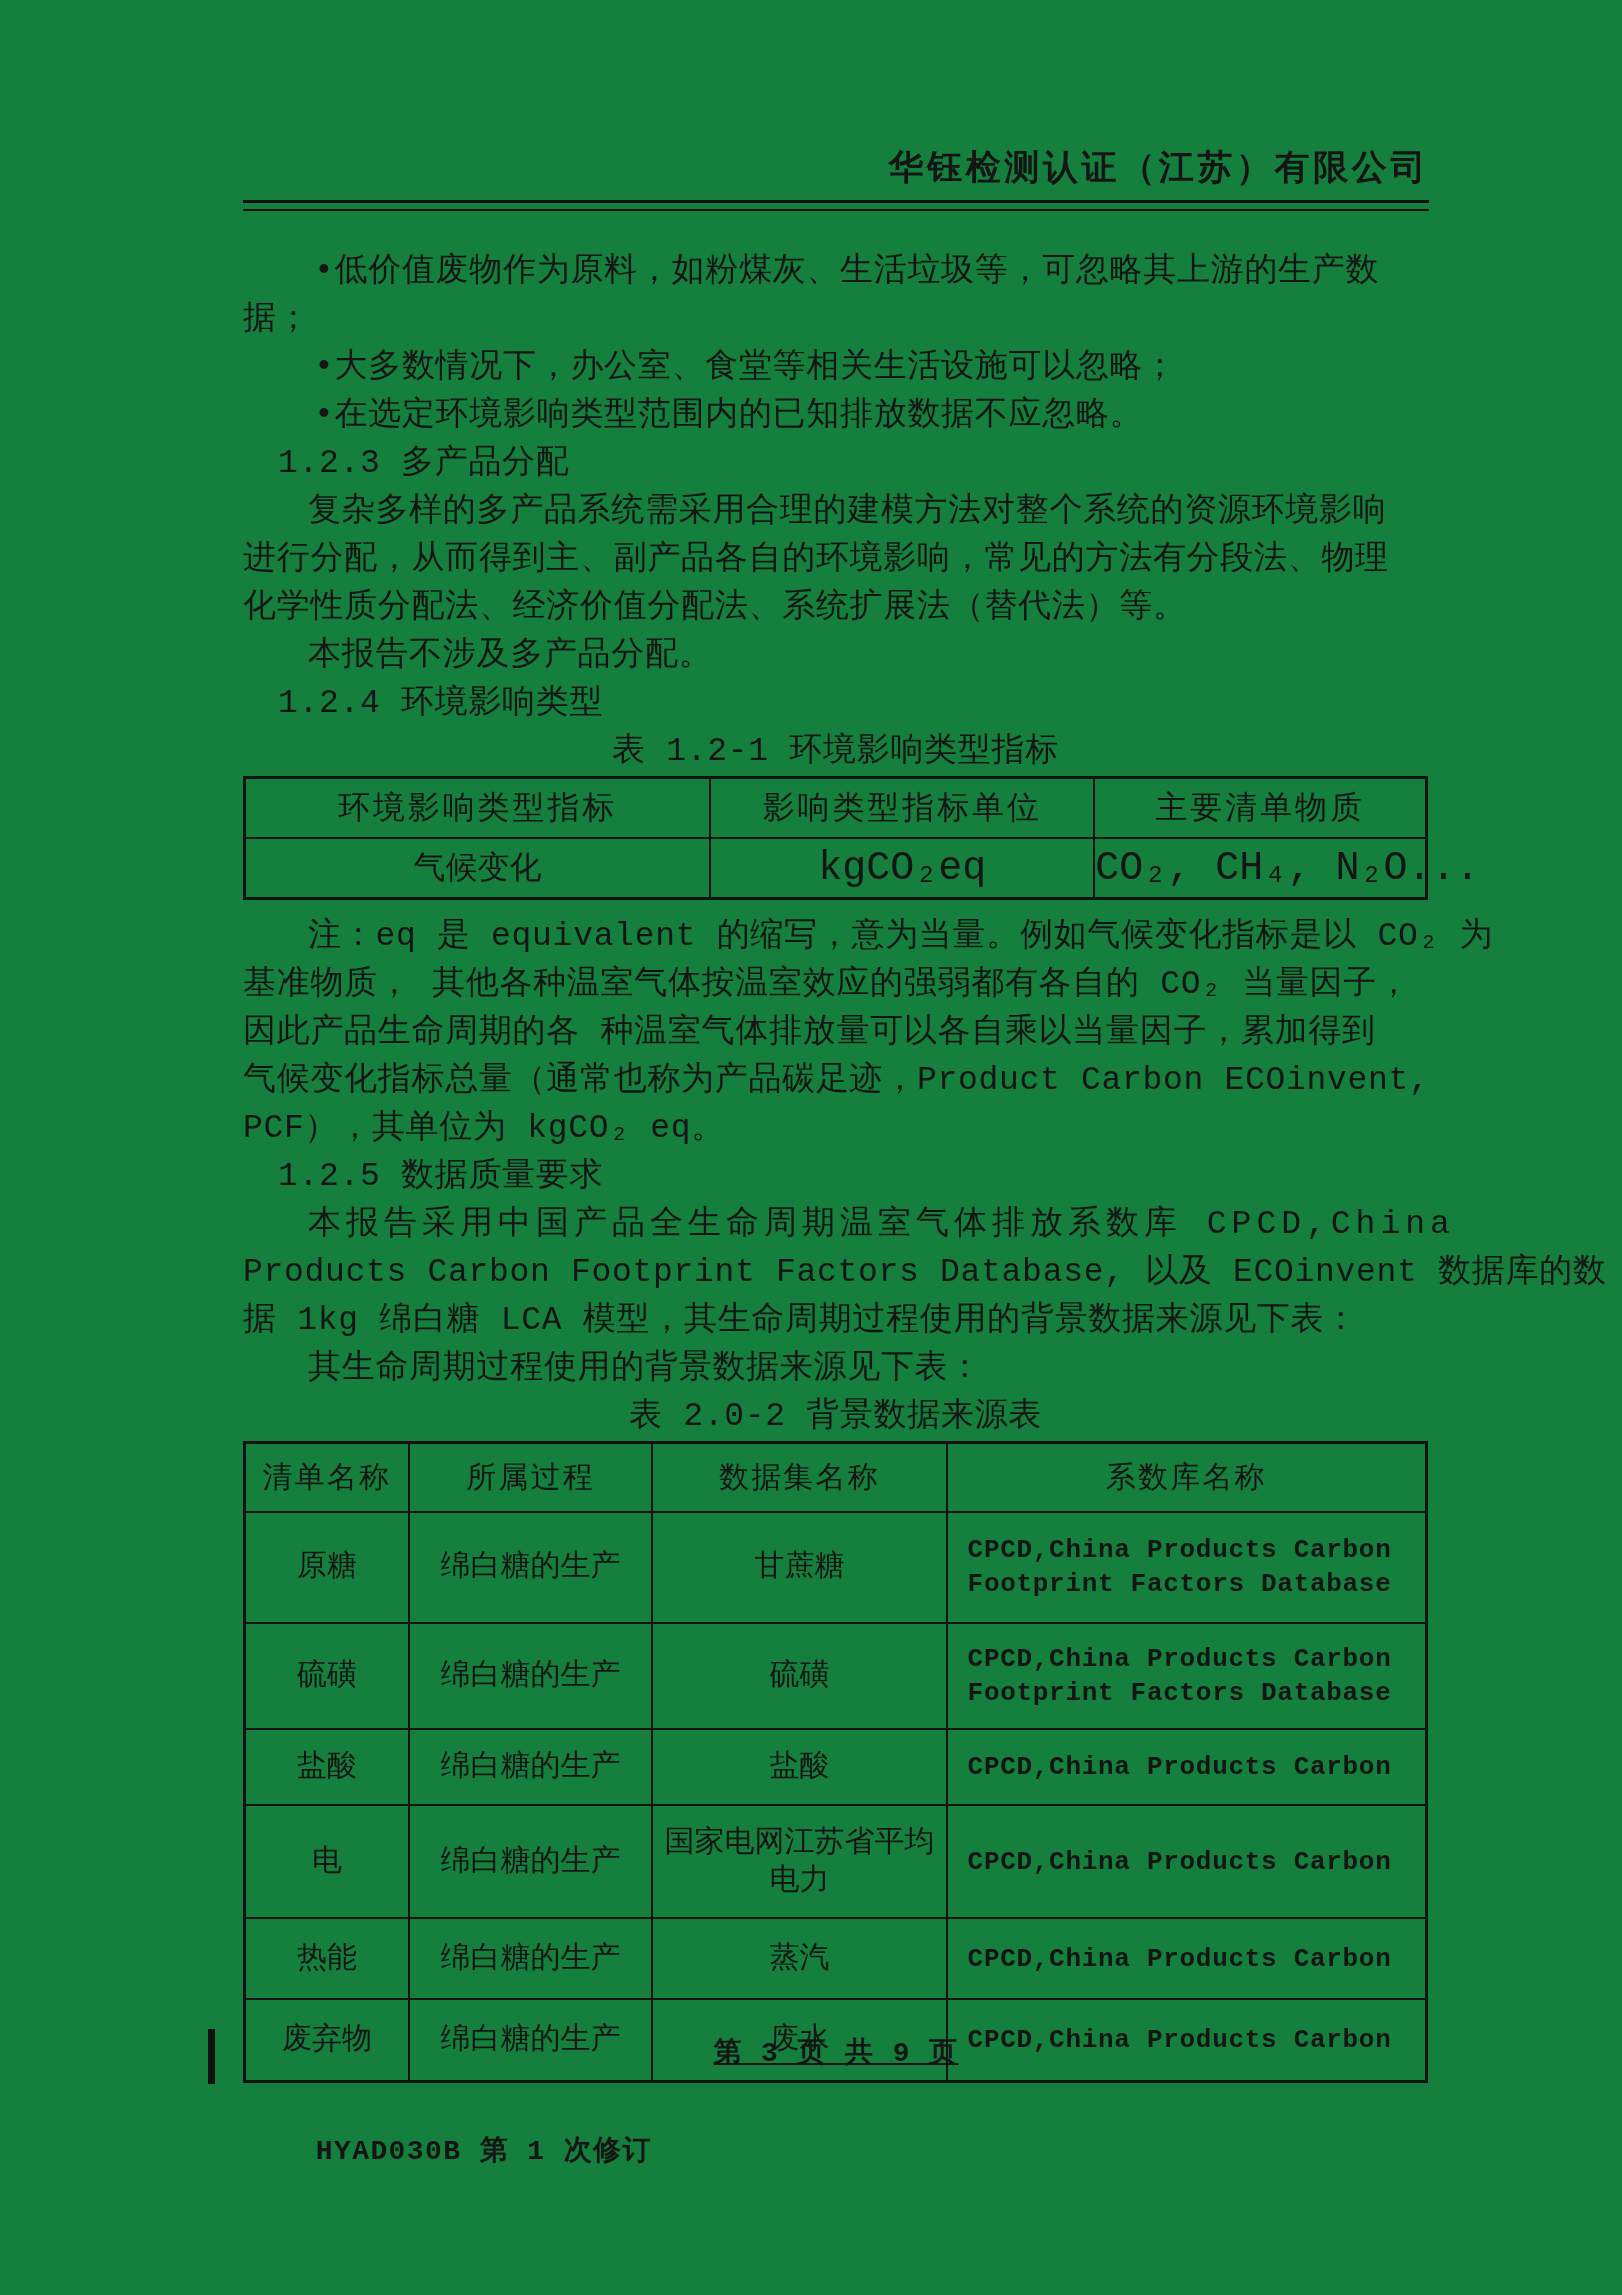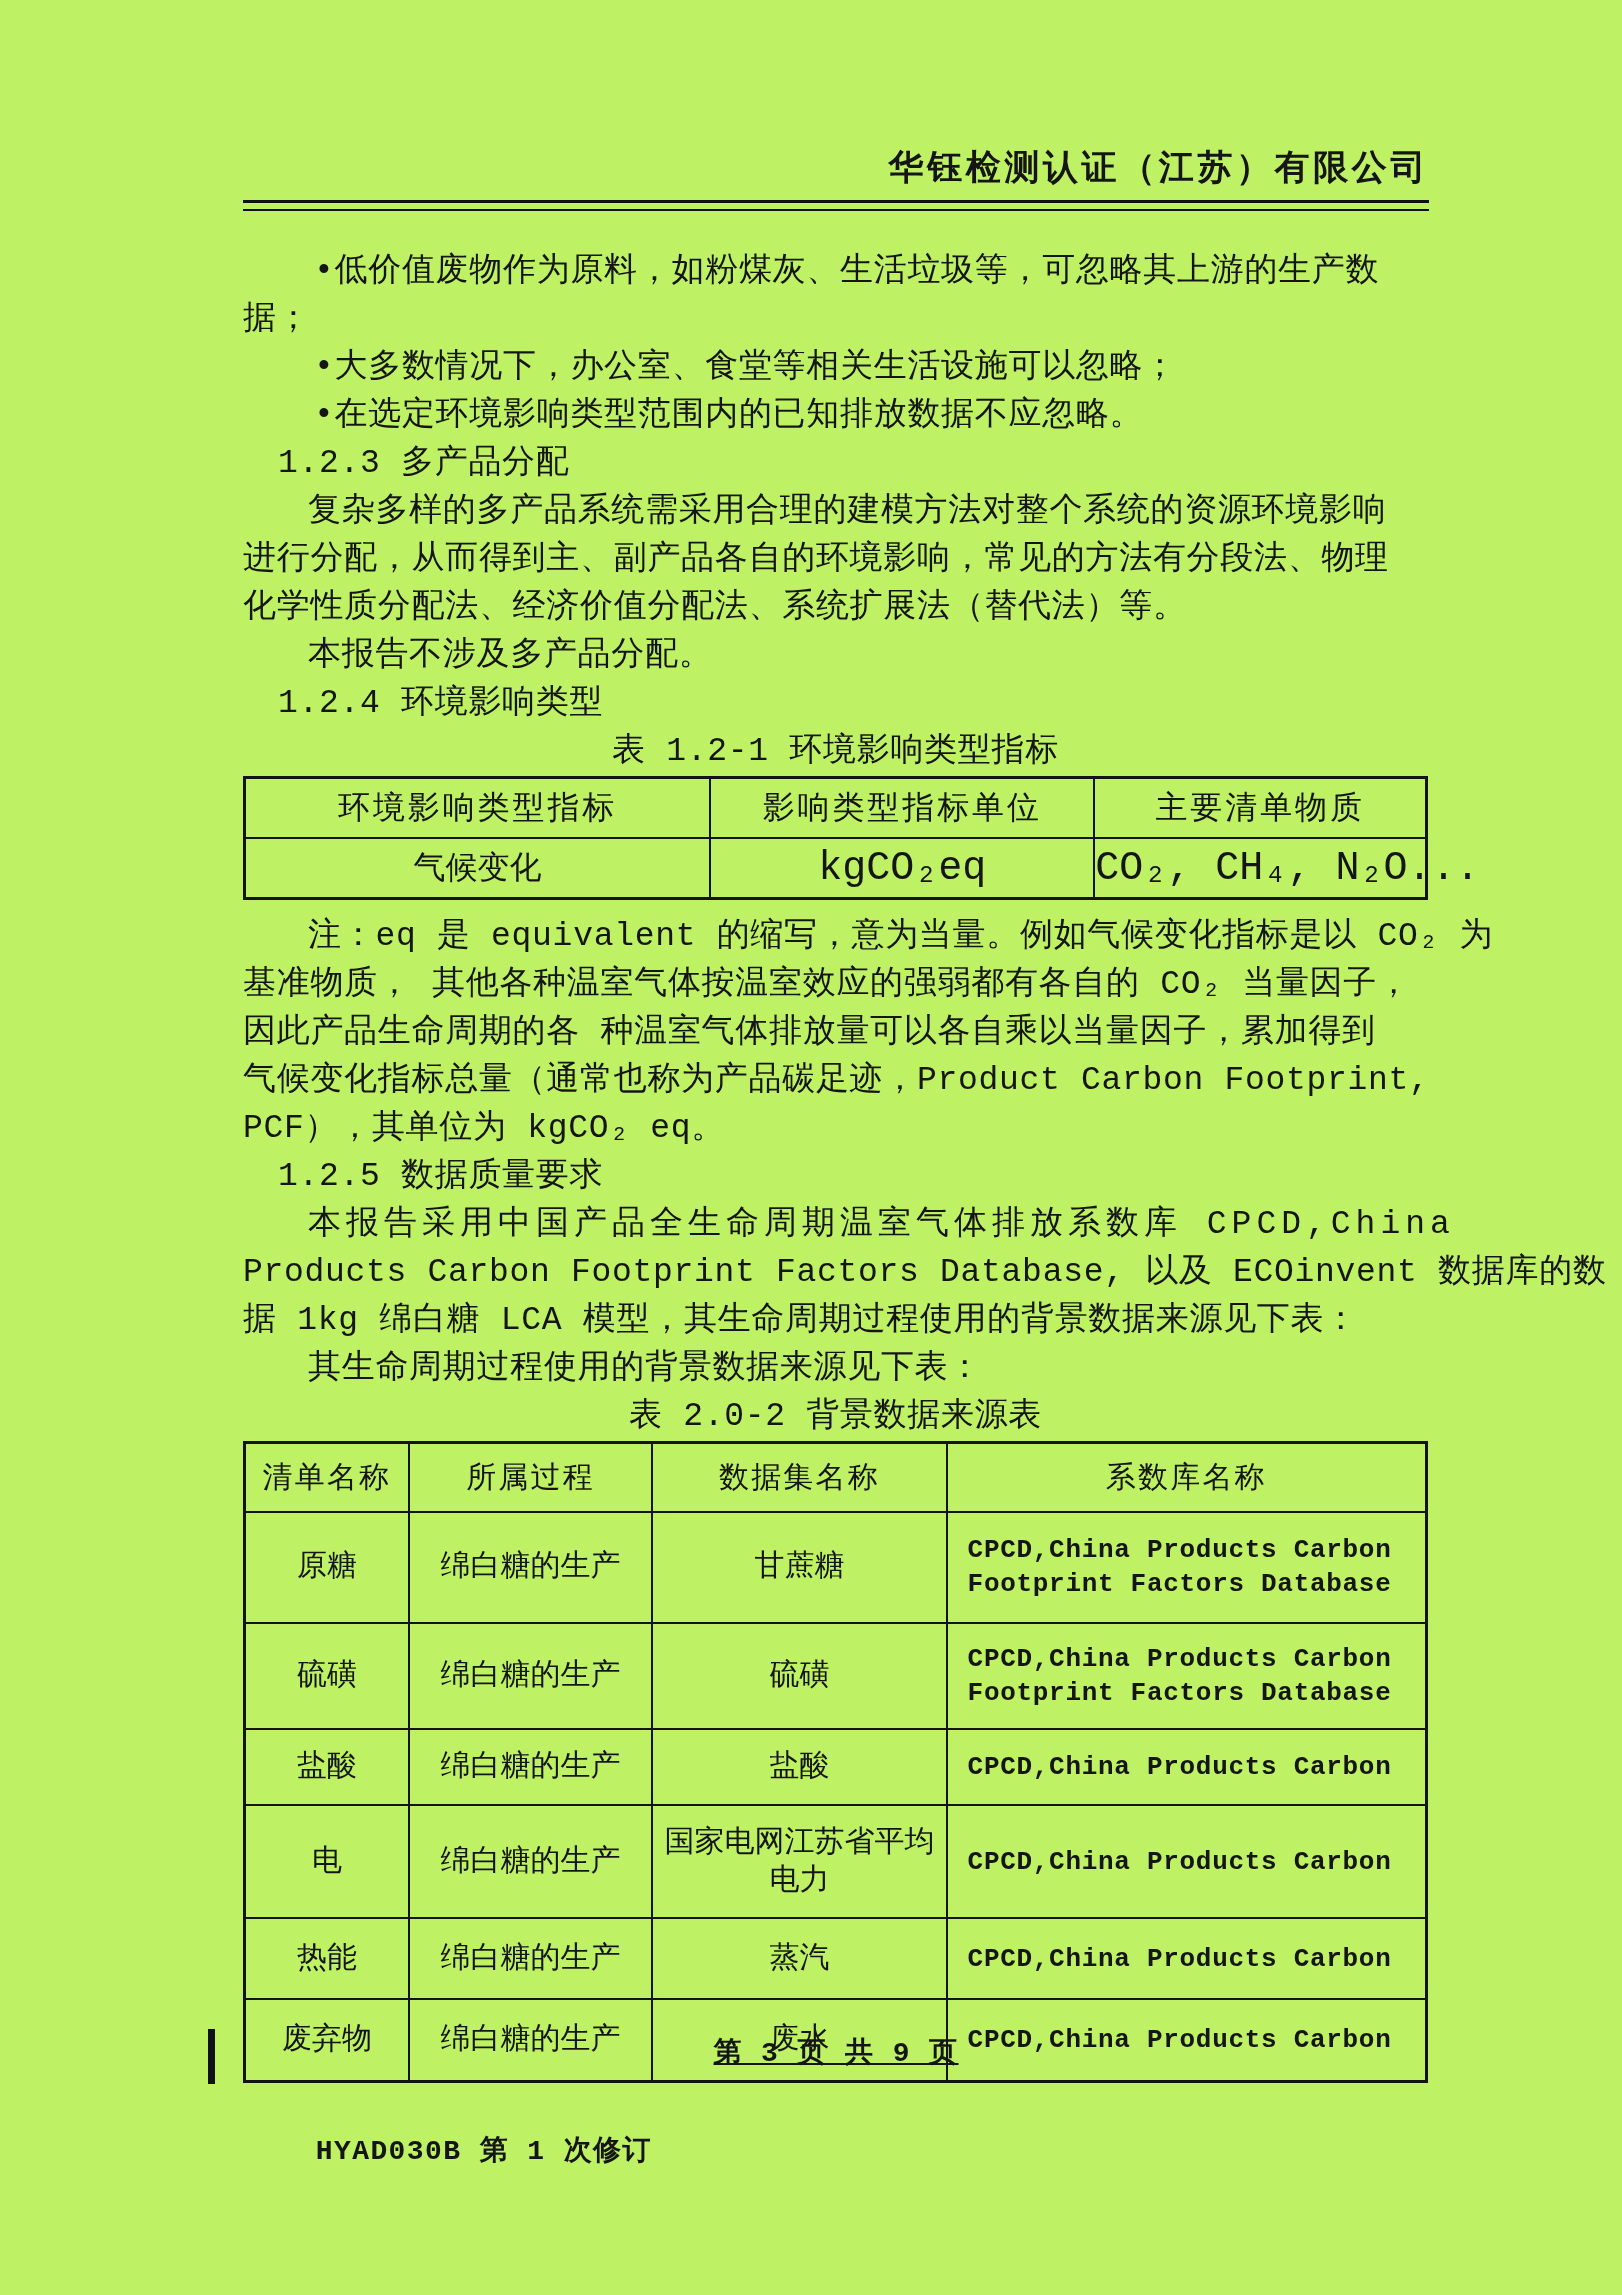--- a/index.html
+++ b/index.html
@@ -1,19 +1,19 @@
 <!DOCTYPE html>
 <html style="font-size:11.6px"><head>
 <meta charset="utf-8">
 <style>
   html,body { margin:0; padding:0; background:#e8e8e8; }
   .page {
     position:relative;
     width:1622px; height:2295px;
-    background:#bef264;
+    background:#15803d;
     color:#151515;
     font-family:"Liberation Mono","DejaVu Sans Mono","Liberation Serif",serif;
     overflow:hidden;
   }
   .header-line {
     position:absolute; top:149px; left:243px; right:193px;
     text-align:right;
     font-size:35px; line-height:43px;
     letter-spacing:3.6px;
     font-weight:600;
@@ -118,21 +118,21 @@
             <td class="en">kgCO₂eq</td>
             <td class="en">CO₂, CH₄, N₂O...</td>
           </tr>
         </tbody>
     </table>
 
     <div id="lines-mid" class="mid">
         <div class="ln p2">注：eq 是 equivalent 的缩写，意为当量。例如气候变化指标是以 CO₂ 为</div>
         <div class="ln ">基准物质， 其他各种温室气体按温室效应的强弱都有各自的 CO₂ 当量因子，</div>
         <div class="ln ">因此产品生命周期的各 种温室气体排放量可以各自乘以当量因子，累加得到</div>
-        <div class="ln ">气候变化指标总量（通常也称为产品碳足迹，Product Carbon Footprint,</div>
+        <div class="ln ">气候变化指标总量（通常也称为产品碳足迹，Product Carbon ECOinvent,</div>
         <div class="ln ">PCF），其单位为 kgCO₂ eq。</div>
         <div class="ln h">1.2.5 数据质量要求</div>
         <div class="ln p2 spread">本报告采用中国产品全生命周期温室气体排放系数库 CPCD,China</div>
         <div class="ln ">Products Carbon Footprint Factors Database, 以及 ECOinvent 数据库的数</div>
         <div class="ln ">据 1kg 绵白糖 LCA 模型，其生命周期过程使用的背景数据来源见下表：</div>
         <div class="ln p2">其生命周期过程使用的背景数据来源见下表：</div>
       </div>
 
     <div class="ln c">表 2.0-2 背景数据来源表</div>
 

